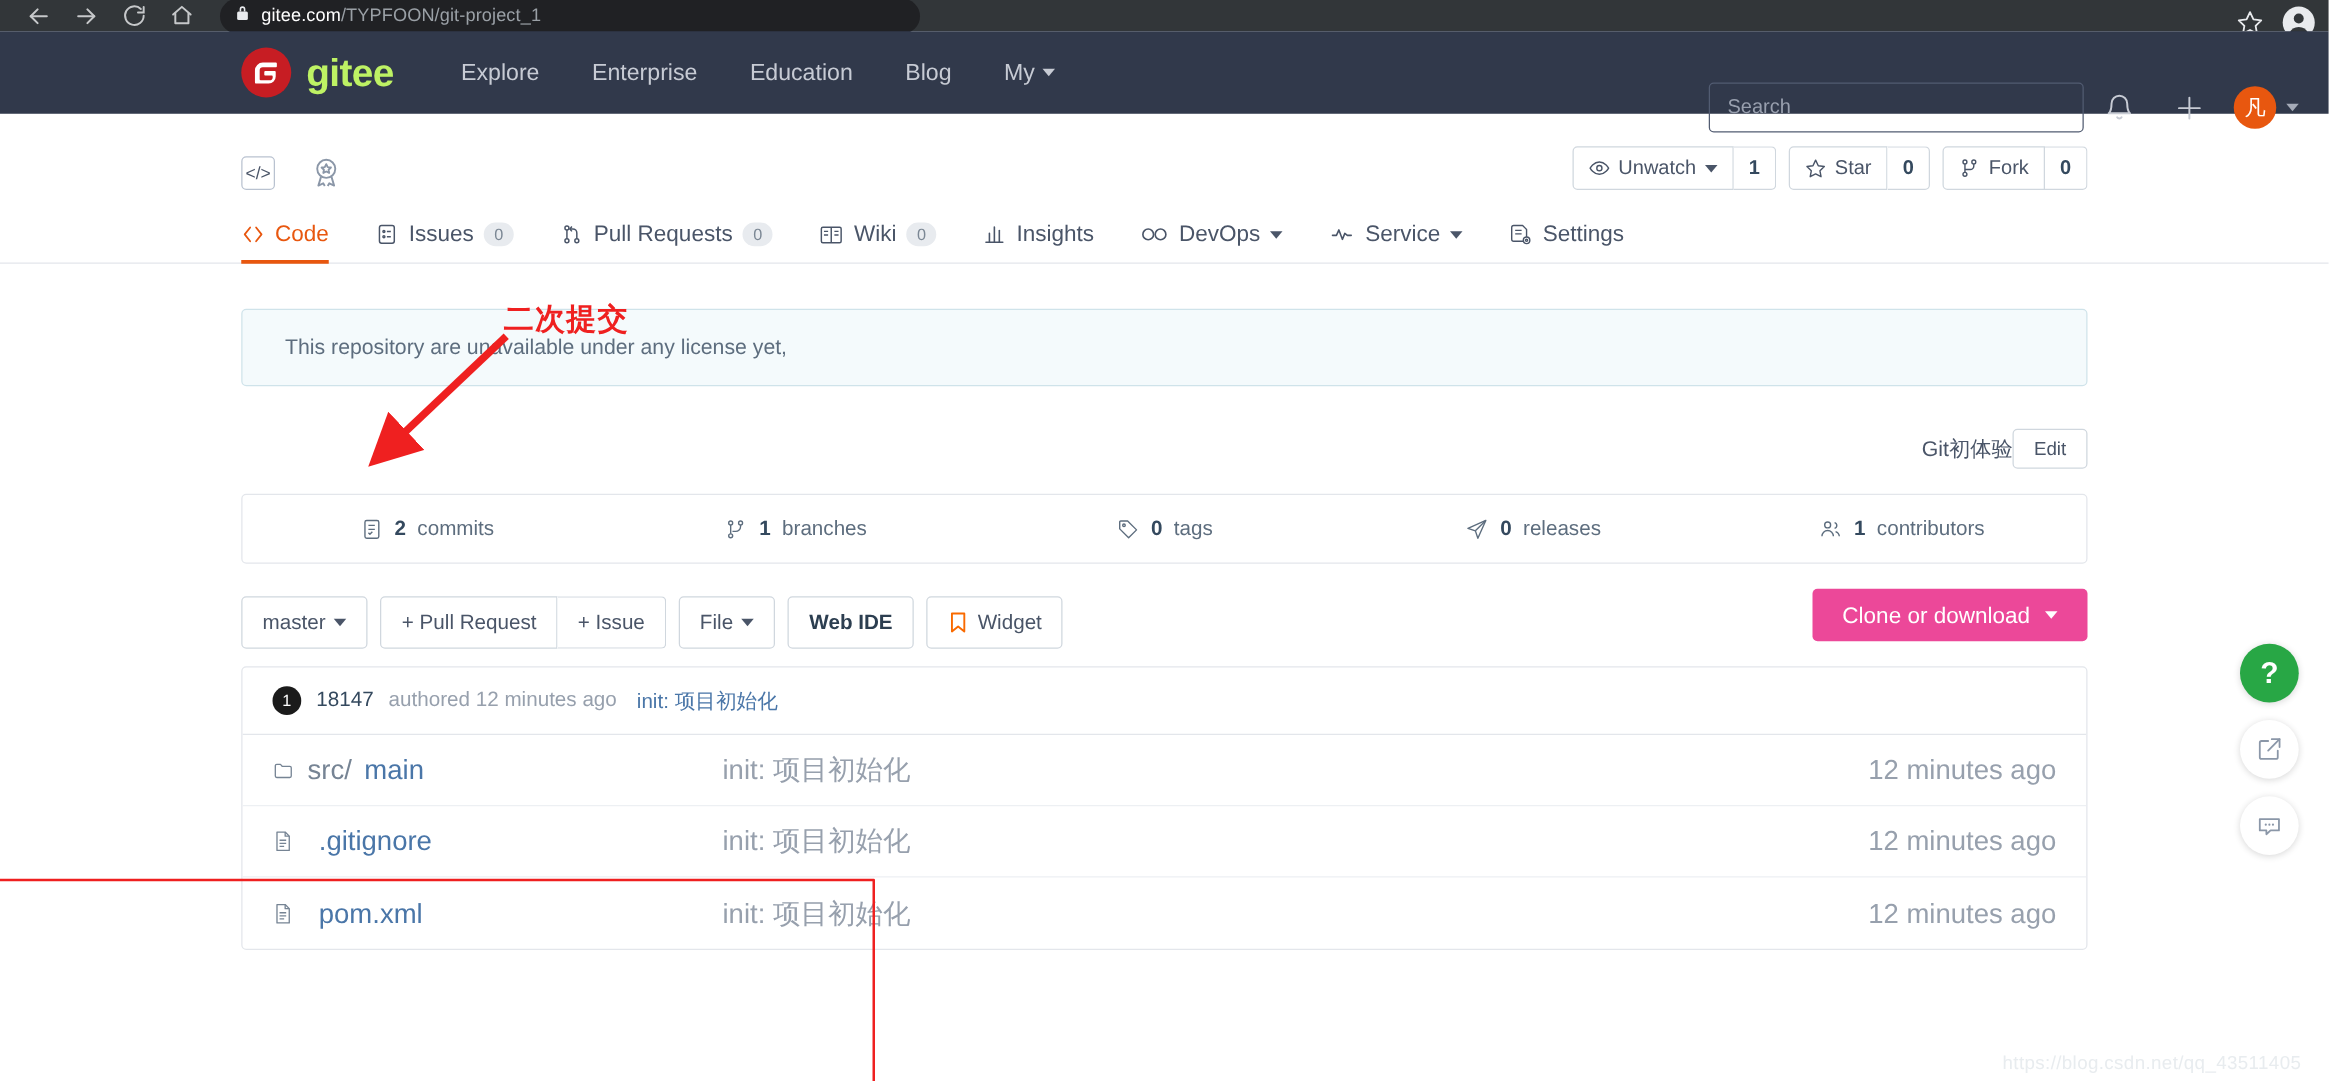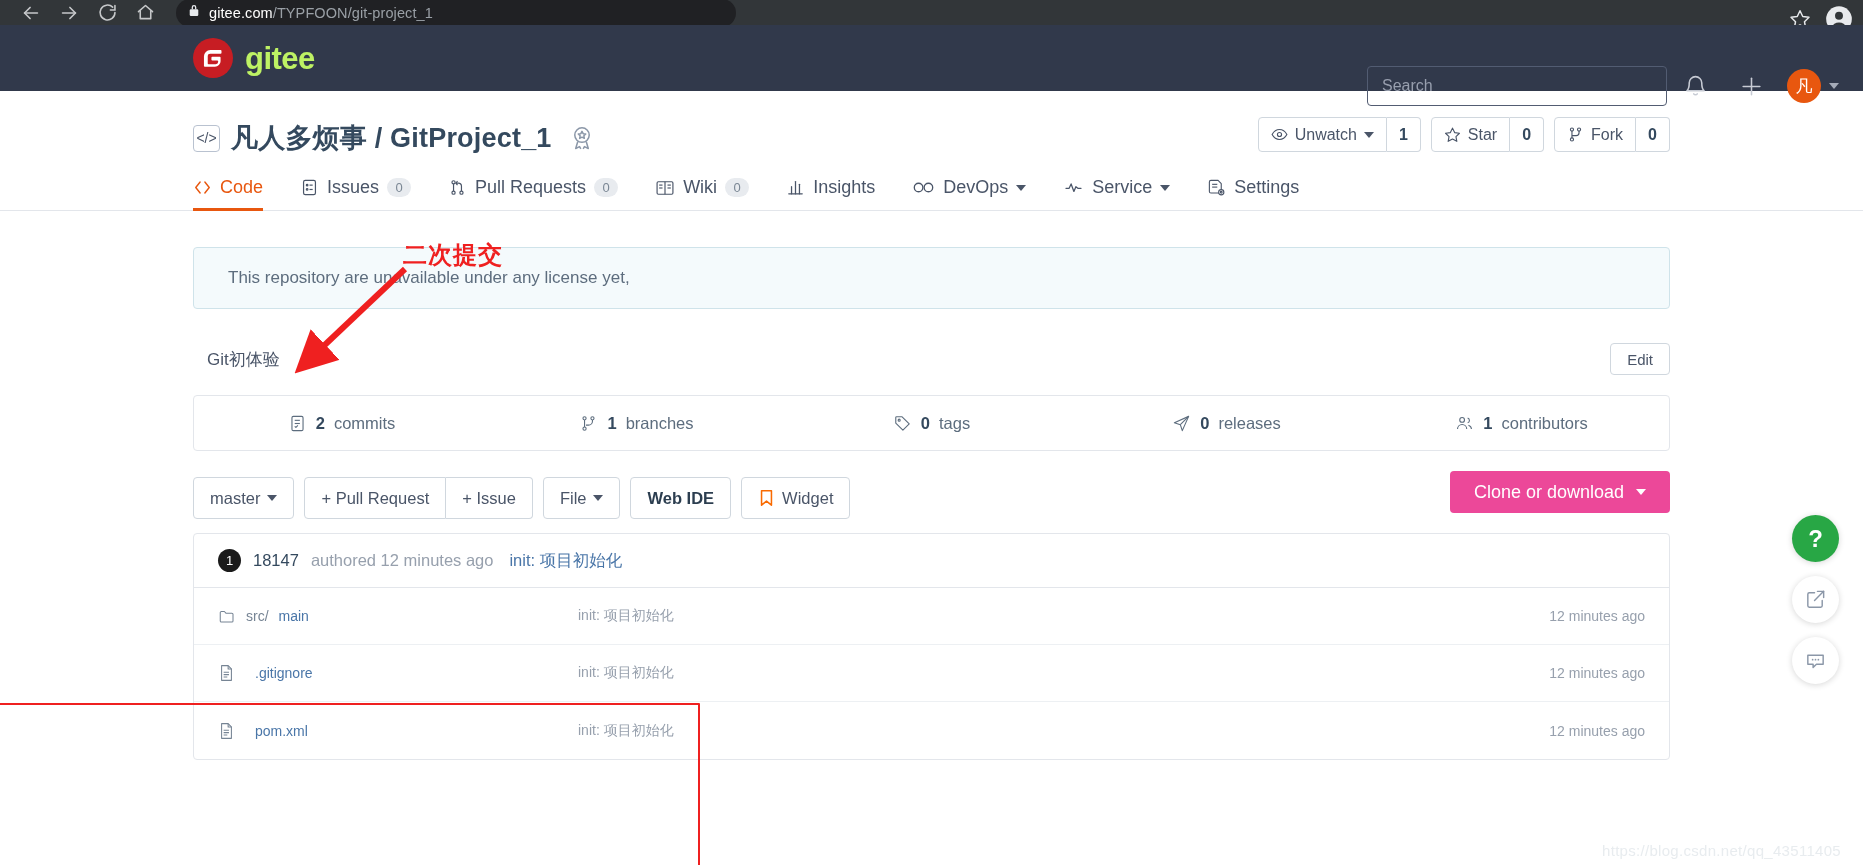--- a/index.html
+++ b/index.html
@@ -157,21 +157,21 @@
     background: #f4fafc; border: 1px solid #cfe3ea;
     border-radius: 4px; display: flex; align-items: center;
     padding: 0 34px; font-size: 17px; color: #5d6d7e;
   }
   .license-banner a {
     color: #0a6c8e; font-weight: bold; text-decoration: none; margin-left: 5px;
   }
 
   .desc-row {
     margin-top: 30px; display: flex; align-items: center;
-    justify-content: space-between; height: 40px; margin-left: 14px;
+    justify-content: flex-end; height: 40px; margin-left: 14px;
   }
   .desc-text { font-size: 17px; color: #4a5568; }
   .edit-btn {
     border: 1px solid #d0d7de; background: #fff;
     border-radius: 4px; height: 32px; padding: 0 16px;
     font-size: 15px; color: #4a5568; cursor: pointer;
     font-family: "Liberation Sans", sans-serif;
   }
 
   .stats-bar {
@@ -223,21 +223,21 @@
     background: #1b1b1b; color: #fff; font-size: 13px;
     display: flex; align-items: center; justify-content: center; flex: none;
   }
   .commit-author { color: #34495e; }
   .commit-meta { color: #97a0ad; }
   .commit-msg { color: #4a76a8; margin-left: 4px; }
 
   .file-row {
     height: 57px; display: flex; align-items: center;
     padding: 0 24px; border-bottom: 1px solid #edf0f3;
-    font-size: 14px;
+    font-size: 22px;
   }
   .file-row:last-child { border-bottom: none; }
   .fr-name {
     width: 360px; display: flex; align-items: center; gap: 10px;
     color: #768494;
   }
   .fr-name .link { color: #4a76a8; }
   .fr-msg { flex: 1; color: #97a0ad; }
   .fr-time { color: #97a0ad; width: 160px; text-align: right; }
 
@@ -326,20 +326,38 @@
 <div class="gitee-header">
   <div class="logo-wrap">
     <div class="logo-mark">
       <svg width="24" height="24" viewBox="0 0 26 26">
         <path d="M21.3 11.6h-9.1a.9.9 0 0 0-.9.9v2.3c0 .5.4.9.9.9h5.5c.5 0 .9.4.9.9v.5a2.7 2.7 0 0 1-2.7 2.7h-7.7a.9.9 0 0 1-.9-.9v-7.7a2.7 2.7 0 0 1 2.7-2.7h11.3c.5 0 .9-.4.9-.9V5.3a.9.9 0 0 0-.9-.9H10a6.8 6.8 0 0 0-6.8 6.8v10.4c0 .5.4.9.9.9h11a6.1 6.1 0 0 0 6.1-6.1v-4a.9.9 0 0 0-.9-.8z" fill="#fff"></path>
       </svg>
     </div>
     <span class="logo-text">gitee</span>
   </div>
 
+  <nav class="main-nav">
+    <a href="#">
+        <span>Explore</span>
+      </a>
+    <a href="#">
+        <span>Enterprise</span>
+      </a>
+    <a href="#">
+        <span>Education</span>
+      </a>
+    <a href="#">
+        <span>Blog</span>
+      </a>
+    <a href="#">
+        <span>My</span>
+        <i class="caret-down"></i>
+      </a>
+  </nav>
 
   <div class="header-right">
     <input class="search-box" type="text" placeholder="Search" style="">
     <div class="hdr-icon">
       <svg width="25" height="25" viewBox="0 0 24 24" fill="none" stroke="#c7cbd4" stroke-width="1.5" stroke-linecap="round" stroke-linejoin="round">
           <path d="M18 8.5a6 6 0 0 0-12 0c0 6-2.2 7.5-2.2 7.5h16.4S18 14.5 18 8.5z"></path>
           <path d="M13.7 19a2 2 0 0 1-3.4 0"></path>
         </svg>
     </div>
     <div class="hdr-icon">
@@ -353,21 +371,20 @@
           <span>凡</span>
         </div>
       <i class="caret-down" style="color:#a5abb8"></i>
     </div>
   </div>
 </div>
 
 <div class="repo-area">
   <div class="repo-title-row">
     <span class="code-badge">&lt;/&gt;</span>
-    <span class="repo-title"><span>凡人多烦事</span><span class="slash"> / </span><span>GitProject_1</span></span>
     <span class="badge-icon">
       <svg width="28" height="28" viewBox="0 0 24 24" fill="none" stroke="#8b97a8" stroke-width="1.3" stroke-linejoin="round">
           <circle cx="12" cy="9.5" r="6.2"></circle>
           <polygon points="12 6.3 13 8.3 15.2 8.6 13.6 10.1 14 12.3 12 11.3 10 12.3 10.4 10.1 8.8 8.6 11 8.3"></polygon>
           <path d="M8.4 15 6.6 21l3.3-1.6 1.1 1.9"></path>
           <path d="M15.6 15 17.4 21l-3.3-1.6-1.1 1.9"></path>
         </svg>
     </span>
 
     <div class="repo-actions">

